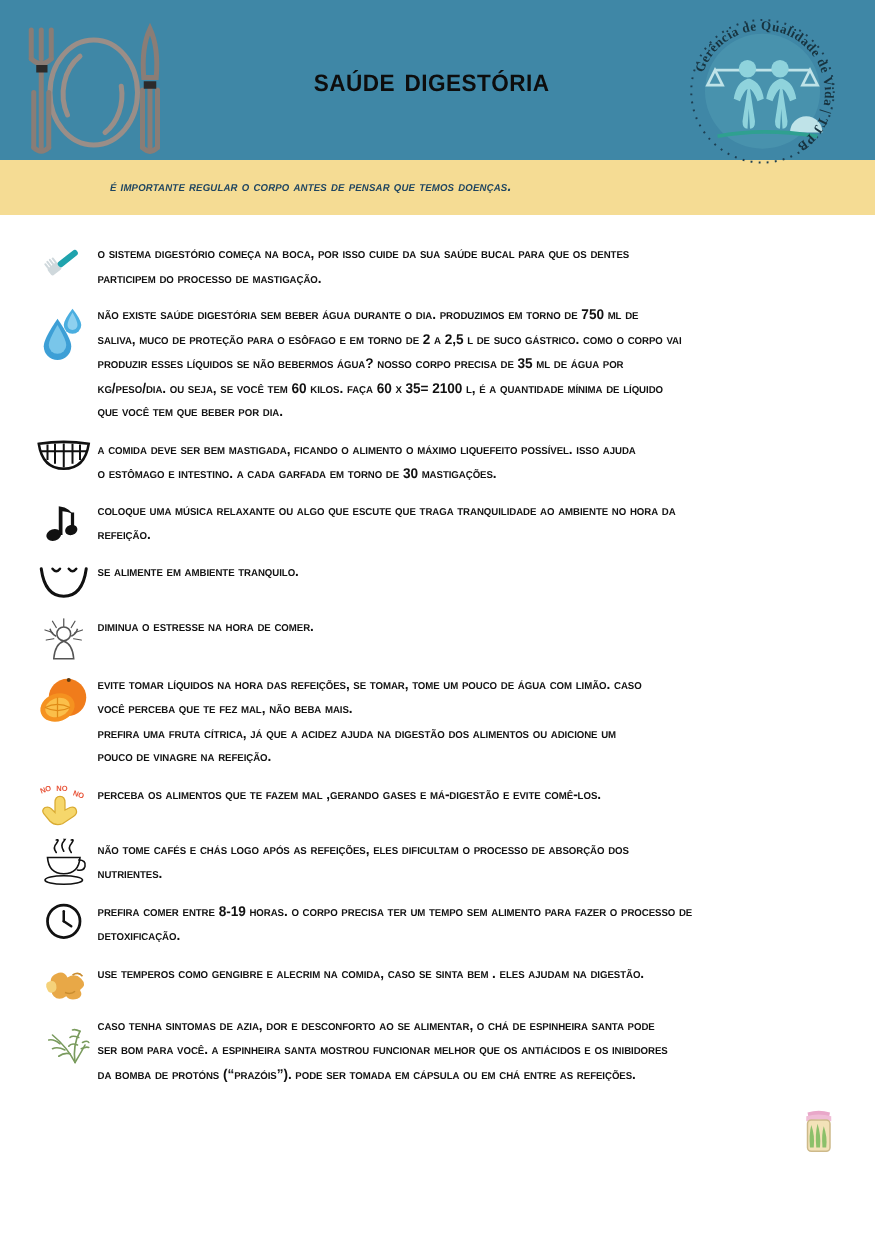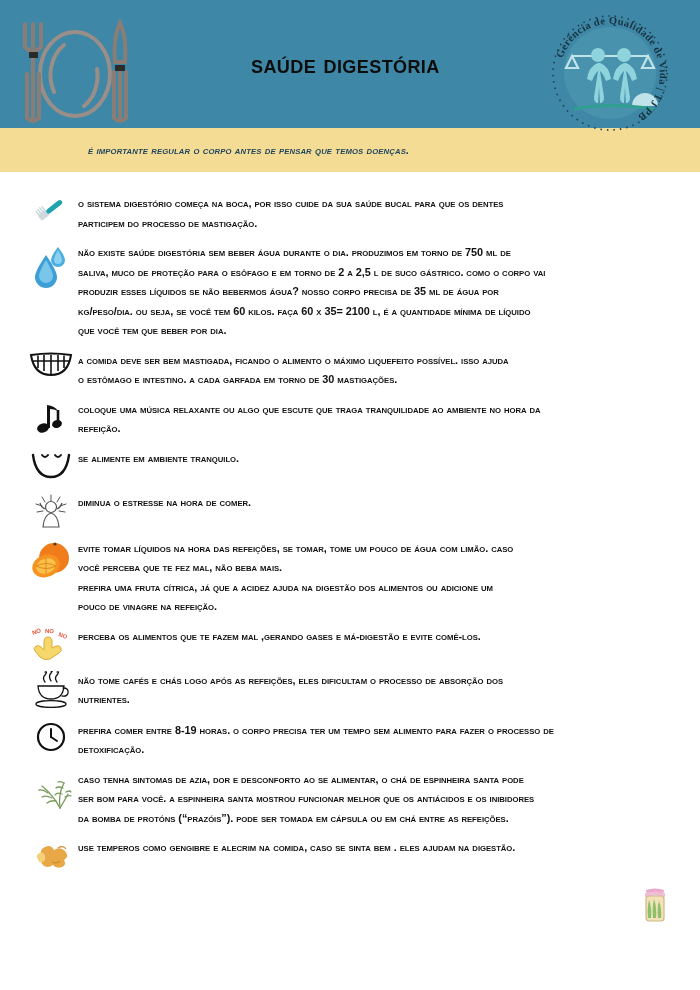--- a/index.html
+++ b/index.html
@@ -361,20 +361,34 @@
       </svg>
     </span>
     <div class="tip-body">
       <p class="tip-text">prefira comer entre 8-19 horas. O corpo precisa ter um tempo sem alimento para fazer o processo de</p>
       <p class="tip-text">detoxificação.</p>
     </div>
   </div>
 
   <div class="tip align-center">
     <span class="tip-icon">
+      <svg width="42" height="32" viewBox="0 0 42 32">
+        <path d="M12 20 q-4 -8 3 -11 q6 -3 9 3 q6 -4 11 1 q5 5 -1 9 q3 5 -2 7 q-6 2 -9 -2 q-6 4 -10 0 q-3 -3 -1 -7 z" fill="#e8a847"></path>
+        <path d="M8 22 q-3 -6 2 -7 q4 -1 5 3 q1 5 -3 6 q-3 1 -4 -2 z" fill="#f5d27a"></path>
+        <path d="M28 10 q5 -3 8 1" stroke="#c98c2e" stroke-width="1.2" fill="none"></path>
+        <path d="M22 24 q5 2 8 -1" stroke="#c98c2e" stroke-width="1.2" fill="none"></path>
+      </svg>
+    </span>
+    <div class="tip-body">
+      <p class="tip-text"> Use temperos como gengibre e alecrim na comida, caso se sinta bem . eles ajudam  na digestão.</p>
+    </div>
+  </div>
+
+  <div class="tip align-center">
+    <span class="tip-icon">
       <svg width="42" height="42" viewBox="0 0 42 42">
         <g stroke="#7a9b5e" stroke-width="1.3" fill="none" stroke-linecap="round">
           <path d="M30 38 q-6 -12 -18 -22"></path>
           <path d="M30 38 q-2 -14 4 -25"></path>
           <path d="M30 38 q6 -10 8 -14"></path>
           <path d="M22 28 q-6 -3 -10 -1"></path>
             <path d="M18 23 q-5 -4 -9 -3"></path>
           <path d="M26 31 q-5 -1 -9 2"></path>
           <path d="M32 24 q-5 -2 -7 1"></path>
             <path d="M33 18 q-5 -2 -7 0"></path>
@@ -386,34 +400,20 @@
     </span>
     <div class="tip-body">
       <p class="tip-text">Caso tenha sintomas de azia, dor e desconforto ao se alimentar,  o chá de  espinheira santa pode</p>
       <p class="tip-text">ser bom para você. A espinheira Santa mostrou funcionar melhor que os antiácidos e os inibidores</p>
       <p class="tip-text">da bomba de protóns (“prazóis”). Pode ser tomada em cápsula ou em chá entre as refeições.</p>
     </div>
   </div>
 
   <div class="tip align-center">
     <span class="tip-icon">
-      <svg width="42" height="32" viewBox="0 0 42 32">
-        <path d="M12 20 q-4 -8 3 -11 q6 -3 9 3 q6 -4 11 1 q5 5 -1 9 q3 5 -2 7 q-6 2 -9 -2 q-6 4 -10 0 q-3 -3 -1 -7 z" fill="#e8a847"></path>
-        <path d="M8 22 q-3 -6 2 -7 q4 -1 5 3 q1 5 -3 6 q-3 1 -4 -2 z" fill="#f5d27a"></path>
-        <path d="M28 10 q5 -3 8 1" stroke="#c98c2e" stroke-width="1.2" fill="none"></path>
-        <path d="M22 24 q5 2 8 -1" stroke="#c98c2e" stroke-width="1.2" fill="none"></path>
-      </svg>
-    </span>
-    <div class="tip-body">
-      <p class="tip-text"> Use temperos como gengibre e alecrim na comida, caso se sinta bem . eles ajudam  na digestão.</p>
-    </div>
-  </div>
-
-  <div class="tip align-center">
-    <span class="tip-icon">
       <svg width="34" height="44" viewBox="0 0 34 44">
         <path d="M8 10 q9 -3 18 0 l-1 5 q-8 -2 -16 0 z" fill="#e9a8c9"></path>
         <path d="M7 13 q10 -3 20 0 l0 4 q-10 -3 -20 0 z" fill="#f0bdd6"></path>
         <rect x="8" y="16" width="18" height="25" rx="3" fill="#f3e2b8" stroke="#cdb98a" stroke-width="1.2"></rect>
         <g fill="#8cc06a">
           <path d="M11 20 q3 8 2 18 l-3 0 q-1 -10 1 -18 z"></path>
           <path d="M16 19 q3 9 2 19 l-3 0 q-1 -11 1 -19 z"></path>
           <path d="M21 21 q3 8 2 17 l-3 0 q-1 -10 1 -17 z"></path>
         </g>
       </svg>

